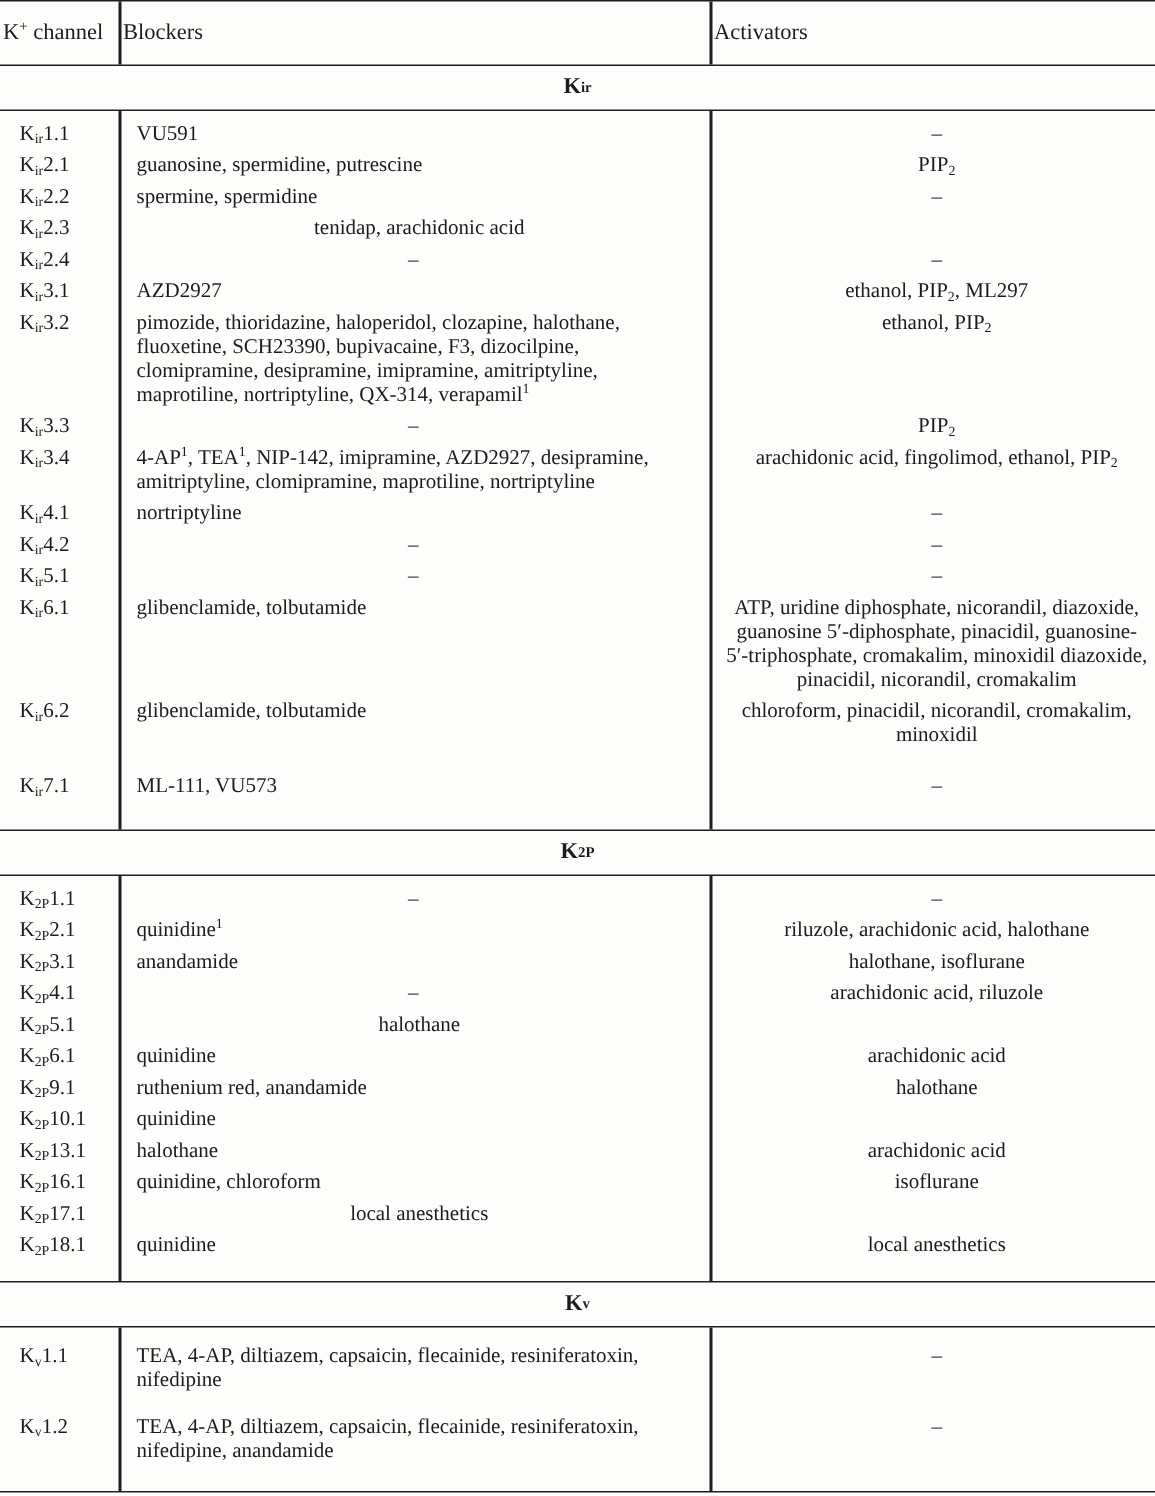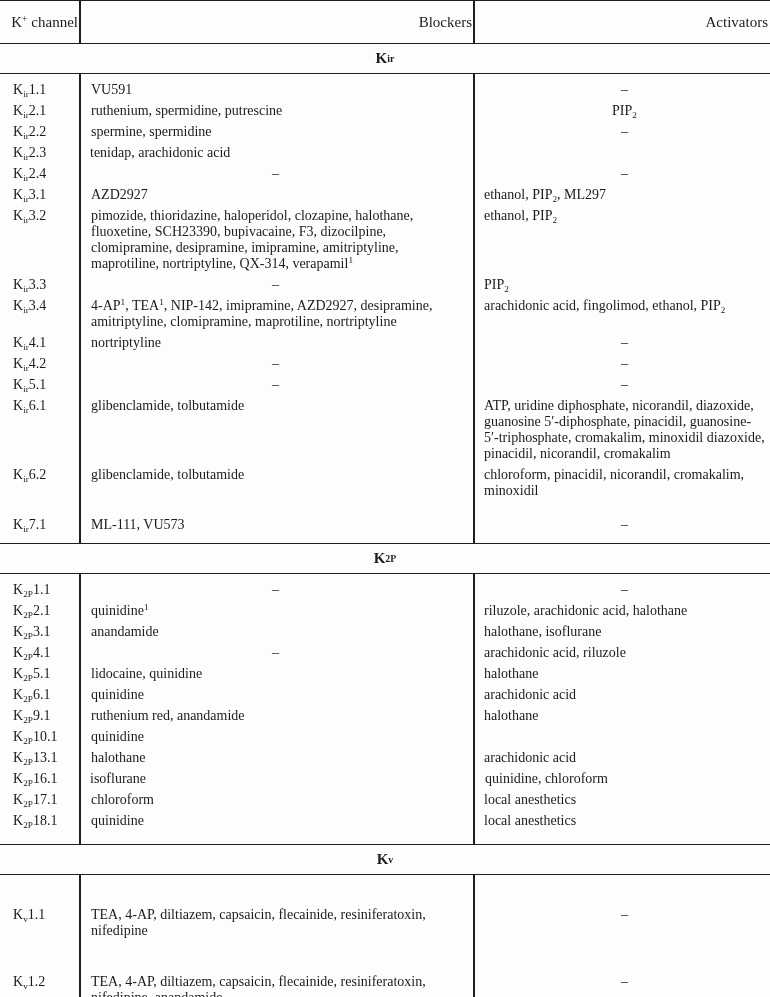--- a/index.html
+++ b/index.html
@@ -7,69 +7,69 @@
     width:770px;height:997px;overflow:hidden;
     font-family:"Liberation Serif","DejaVu Serif",serif;
     color:#1b1b1b;
     -webkit-font-smoothing:antialiased;
   }
   .table{width:770px;border-top:1.6px solid #1e1e1e;}
   .thead{
     position:relative;display:grid;grid-template-columns:80px 394px 296px;
     height:42px;align-items:center;border-bottom:1.6px solid #1e1e1e;
   }
-  .thead .hcell{text-align:right;font-size:15px;line-height:17px;padding:0 2px;}
+  .thead .hcell{text-align:left;font-size:15px;line-height:17px;padding:0 2px;}
   .thead::before,.thead::after,
   .sec-body::before,.sec-body::after{
     content:"";position:absolute;top:0;bottom:0;width:1.5px;background:#1e1e1e;
   }
   .thead::before,.sec-body::before{left:79px;}
   .thead::after,.sec-body::after{left:473px;}
   .band{
     height:29px;display:flex;align-items:center;justify-content:center;
     font-weight:bold;font-size:15px;border-bottom:1.6px solid #1e1e1e;
   }
   .sec-body{position:relative;border-bottom:1.6px solid #1e1e1e;padding:5px 0 9px;}
   .row{display:grid;grid-template-columns:80px 394px 296px;}
   .cell{font-size:14px;line-height:16px;padding:2.5px 8px;}
   .c1{padding-left:13px;padding-right:2px;white-space:nowrap;}
   .c2{padding-left:11px;padding-right:14px;}
-  .c3{padding-left:10px;padding-right:5px;}
+  .c3{padding-left:10px;padding-right:5px;text-align:center;}
   .center{text-align:center;}
   sub,sup{font-size:66%;line-height:0;}
   sub{vertical-align:-0.28em;}
   sup{vertical-align:0.55em;}
   
-  .sec-0{padding-bottom:8px;}
+  .sec-0{padding-bottom:18px;}
   .sec-0 .row:nth-child(14){}
   .sec-0 .row:nth-child(15){margin-top:13px;}
   .sec-1{padding-bottom:13px;}
   .sec-2{padding-bottom:10px;}
-  .sec-2 .cell{padding-top:7px;padding-bottom:8px;margin-top:20px;}
+  .sec-2 .cell{padding-top:7px;padding-bottom:8px;}
 </style>
 </head>
 <body>
 
 <div class="table">
   <div class="thead">
     <div class="hcell">K<sup>+</sup> channel</div>
     <div class="hcell">Blockers</div>
     <div class="hcell">Activators</div>
   </div>
   <div id="sections">
       <div class="band">K<sub>ir</sub></div>
       <div class="sec-body sec-0">
         <div class="row">
           <div class="cell c1">K<sub>ir</sub>1.1</div>
           <div class="cell c2">VU591</div>
           <div class="cell c3 center">–</div>
         </div>
         <div class="row">
           <div class="cell c1">K<sub>ir</sub>2.1</div>
-          <div class="cell c2">ruthenium, spermidine, putrescine</div>
+          <div class="cell c2">guanosine, spermidine, putrescine</div>
           <div class="cell c3 center">PIP<sub>2</sub></div>
         </div>
         <div class="row">
           <div class="cell c1">K<sub>ir</sub>2.2</div>
           <div class="cell c2">spermine, spermidine</div>
           <div class="cell c3 center">–</div>
         </div>
         <div class="row">
           <div class="cell c1">K<sub>ir</sub>2.3</div>
           <div class="cell c3">tenidap, arachidonic acid</div>
@@ -147,21 +147,20 @@
           <div class="cell c2">anandamide</div>
           <div class="cell c3">halothane, isoflurane</div>
         </div>
         <div class="row">
           <div class="cell c1">K<sub>2P</sub>4.1</div>
           <div class="cell c2 center">–</div>
           <div class="cell c3">arachidonic acid, riluzole</div>
         </div>
         <div class="row">
           <div class="cell c1">K<sub>2P</sub>5.1</div>
-          <div class="cell c2">lidocaine, quinidine</div>
           <div class="cell c3">halothane</div>
         </div>
         <div class="row">
           <div class="cell c1">K<sub>2P</sub>6.1</div>
           <div class="cell c2">quinidine</div>
           <div class="cell c3">arachidonic acid</div>
         </div>
         <div class="row">
           <div class="cell c1">K<sub>2P</sub>9.1</div>
           <div class="cell c2">ruthenium red, anandamide</div>
@@ -171,26 +170,25 @@
           <div class="cell c1">K<sub>2P</sub>10.1</div>
           <div class="cell c2">quinidine</div>
         </div>
         <div class="row">
           <div class="cell c1">K<sub>2P</sub>13.1</div>
           <div class="cell c2">halothane</div>
           <div class="cell c3">arachidonic acid</div>
         </div>
         <div class="row">
           <div class="cell c1">K<sub>2P</sub>16.1</div>
+          <div class="cell c2">quinidine, chloroform</div>
           <div class="cell c3">isoflurane</div>
-          <div class="cell c2">quinidine, chloroform</div>
         </div>
         <div class="row">
           <div class="cell c1">K<sub>2P</sub>17.1</div>
-          <div class="cell c2">chloroform</div>
           <div class="cell c3">local anesthetics</div>
         </div>
         <div class="row">
           <div class="cell c1">K<sub>2P</sub>18.1</div>
           <div class="cell c2">quinidine</div>
           <div class="cell c3">local anesthetics</div>
         </div>
       </div>
       <div class="band">K<sub>v</sub></div>
       <div class="sec-body sec-2">

